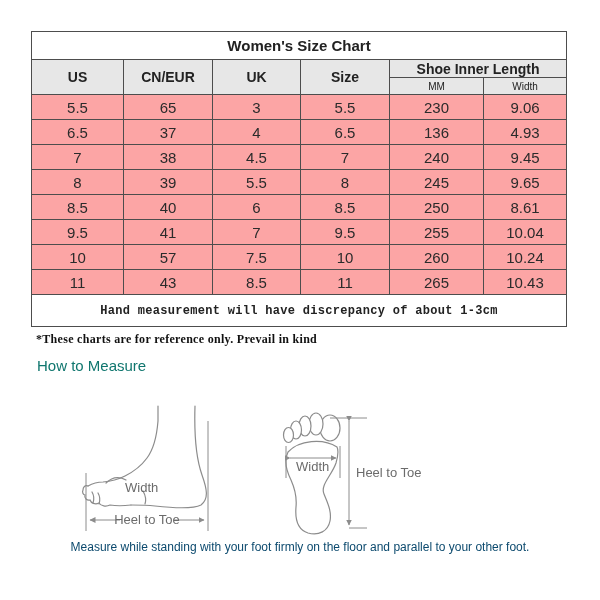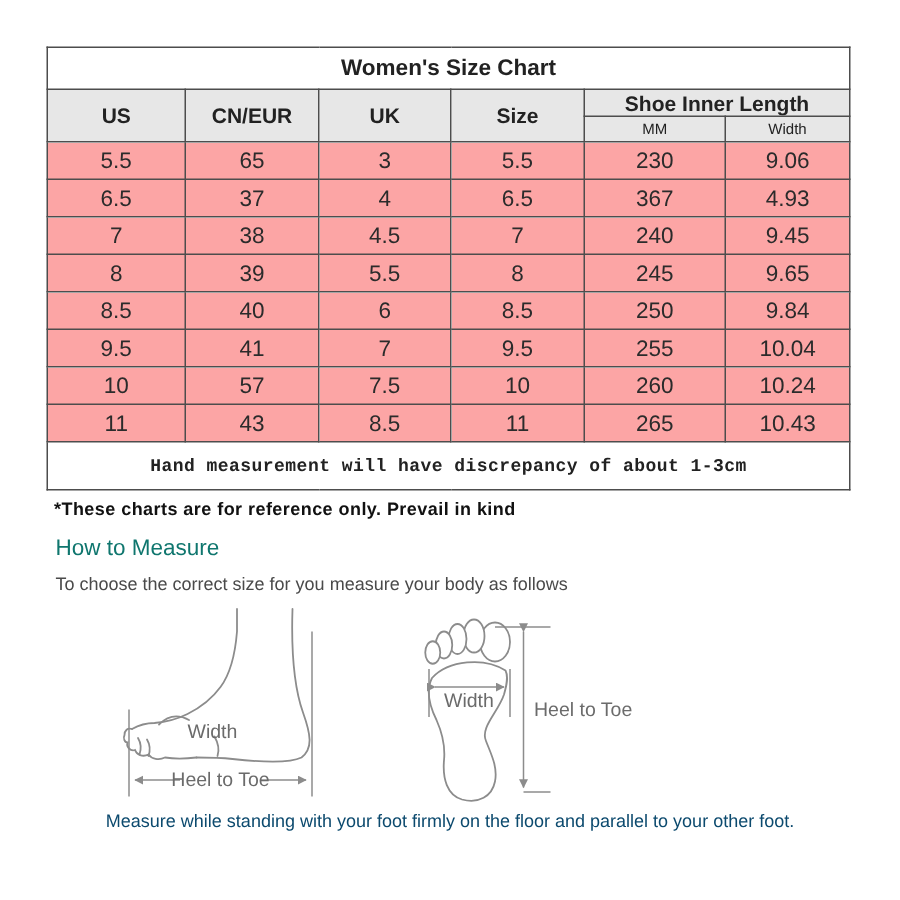--- a/index.html
+++ b/index.html
@@ -21,21 +21,21 @@
   .hdr-main     { height:17px; }
   .hdr-sub      { background:#e7e7e7; font-weight:normal; font-size:10px; height:16px; color:#333; }
   .data-row td  { height:24px; font-size:15px; color:#2b2b2b; background:#fca5a5; }
   .footnote-cell{
     height:31px; font-family:Liberation Mono, monospace; font-weight:bold;
     font-size:12px; letter-spacing:0.3px; color:#111; background:#fff;
   }
   
   .reference-note {
     position:absolute; left:36px; top:332px;
-    font-family:Liberation Sans, sans-serif; font-weight:bold;
+    font-family:Liberation Serif, serif; font-weight:bold;
     font-size:12px; letter-spacing:0.3px; color:#111;
   }
   .htm-heading {
     position:absolute; left:37px; top:357px;
     font-size:15px; color:#0f766e;
   }
   .htm-intro {
     position:absolute; left:37px; top:382px;
     font-size:12px; color:#4a4a4a;
   }
@@ -88,21 +88,21 @@
         <td>3</td>
         <td>5.5</td>
         <td>230</td>
         <td>9.06</td>
       </tr>
       <tr class="data-row">
         <td>6.5</td>
         <td>37</td>
         <td>4</td>
         <td>6.5</td>
-        <td>367</td>
+        <td>136</td>
         <td>4.93</td>
       </tr>
       <tr class="data-row">
         <td>7</td>
         <td>38</td>
         <td>4.5</td>
         <td>7</td>
         <td>240</td>
         <td>9.45</td>
       </tr>
@@ -113,21 +113,21 @@
         <td>8</td>
         <td>245</td>
         <td>9.65</td>
       </tr>
       <tr class="data-row">
         <td>8.5</td>
         <td>40</td>
         <td>6</td>
         <td>8.5</td>
         <td>250</td>
-        <td>9.84</td>
+        <td>8.61</td>
       </tr>
       <tr class="data-row">
         <td>9.5</td>
         <td>41</td>
         <td>7</td>
         <td>9.5</td>
         <td>255</td>
         <td>10.04</td>
       </tr>
       <tr class="data-row">
@@ -150,21 +150,20 @@
     <tfoot>
       <tr>
         <td colspan="6" class="footnote-cell">Hand measurement will have discrepancy of about 1-3cm</td>
       </tr>
     </tfoot>
   </table>
 
   <div class="reference-note">*These charts are for reference only. Prevail in kind</div>
 
   <div class="htm-heading">How to Measure</div>
-  <div class="htm-intro">To choose the correct size for you measure your body as follows</div>
 
   <svg class="svg-left" width="170" height="135" viewBox="0 0 170 135">
     <defs>
       <marker id="ahL" markerWidth="8" markerHeight="8" refX="5.5" refY="3" orient="auto" markerUnits="userSpaceOnUse">
         <path d="M0,0 L6,3 L0,6 Z" fill="#8c8c8c"></path>
       </marker>
     </defs>
 
     <path class="diag-stroke" d="M122,3 C121,34 123,55 129,72 C134,86 136,96 128,102 C120,106 100,105 82,103 C73,102 66,102 58,102"></path>
     <path class="diag-stroke" d="M58,102 C50,103 43,103 37,102 C33,104 28,103 26,100 C22,102 18,100 17,97 C14,98 11,95 12,92 C10,92 9,89 10,87 C10,84 12,82 15,83"></path>

